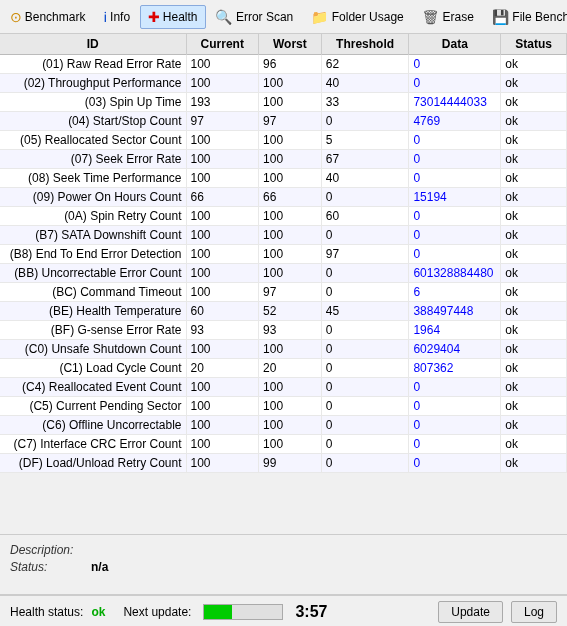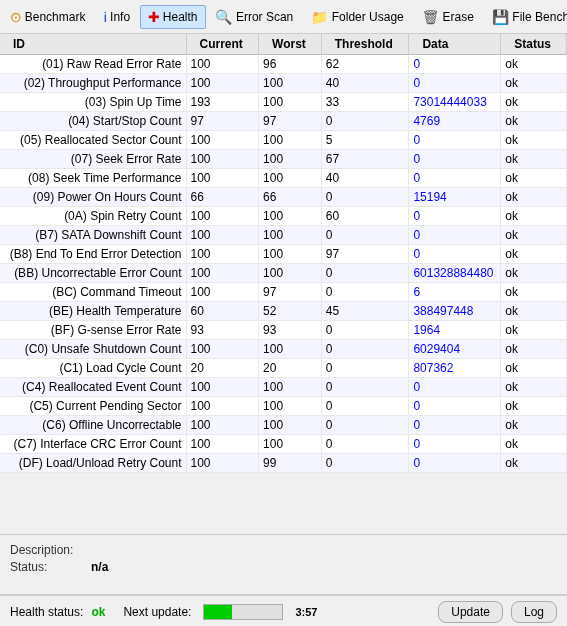--- a/index.html
+++ b/index.html
@@ -52,21 +52,21 @@
       border-collapse: collapse;
     }
 
     thead tr {
       background: #e8e8e8;
       border-bottom: 1px solid #bbb;
     }
 
     thead th {
       padding: 3px 13px;
-      text-align: left;
+      text-align: center;
       font-weight: bold;
       font-size: 12px;
       border-right: 1px solid #ccc;
       position: sticky;
       top: 0;
       background: #e8e8e8;
       z-index: 1;
     }
 
     tbody tr {
@@ -86,21 +86,21 @@
     .id-cell { color: #000000; text-align: right; }
 
     
     .description-area {
       padding: 8px 10px;
       background: #f0f0f0;
       border-bottom: 1px solid #ccc;
       min-height: 60px;
     }
     .desc-row { display: flex; gap: 6px; margin-bottom: 3px; }
-    .desc-label { font-weight: normal; color: #333; min-width: 75px; }
+    .desc-label { font-weight: normal; color: #333; min-width: 75px; font-style: italic; }
     .desc-value { font-weight: bold; color: #000; }
 
     
     .status-bar {
       display: flex;
       align-items: center;
       padding: 5px 10px;
       background: #f0f0f0;
       border-top: 1px solid #ccc;
       gap: 8px;
@@ -114,29 +114,29 @@
       background: #e0e0e0;
       border: 1px solid #aaa;
       margin-left: 4px;
       position: relative;
       overflow: hidden;
     }
     .progress-bar {
       height: 100%;
       background: #00cc00;
     }
-    .timer-text { font-size: 11px; margin-left: 4px; font-weight: bold; }
+    .timer-text { font-size: 16px; margin-left: 4px; font-weight: bold; }
     .spacer { flex: 1; }
     .btn-update, .btn-log {
       padding: 3px 12px;
       border: 1px solid #aaa;
       background: #e8e8e8;
       cursor: pointer;
       font-size: 12px;
-      border-radius: 8px;
+      border-radius: 2px;
     }
 
     
     .table-area::-webkit-scrollbar { width: 12px; }
     .table-area::-webkit-scrollbar-track { background: #f0f0f0; }
     .table-area::-webkit-scrollbar-thumb { background: #bbb; border: 1px solid #999; }
   </style>
 </head>
 <body>
 

